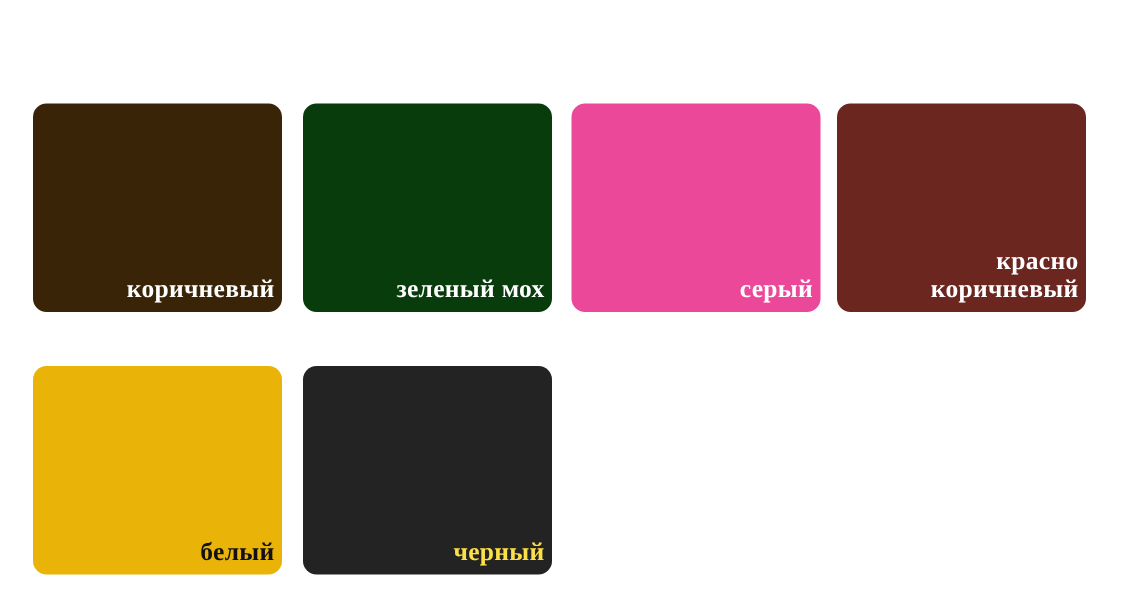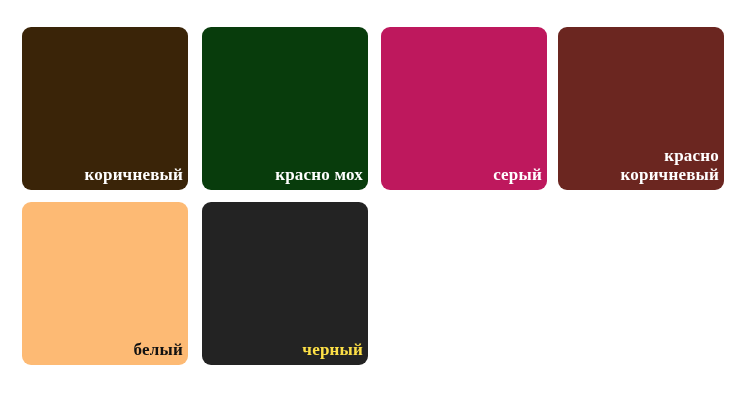--- a/index.html
+++ b/index.html
@@ -19,23 +19,24 @@
     position: relative;
     width: 754px;
     height: 396px;
     background: #ffffff;
   }
 
   
   .swatch {
     position: absolute;
     width: 166px;
-    height: 163px;
+    height: 139px;
     border-radius: 9px;
     box-sizing: border-box;
+    margin-top: 42px;
   }
 
   
   .swatch-label {
     position: absolute;
     right: -5px;
     bottom: 6px;
     width: 230px;
     text-align: right;
     padding-right: 10px;
@@ -65,33 +66,33 @@
 </head>
 <body style="background: rgb(255, 255, 255);">
 
 <div class="swatch-board">
 
   <div class="swatch r1 c1" style="background-color: rgb(58, 36, 8);">
     <span class="swatch-label" style="color: rgb(255, 255, 255);">коричневый</span>
   </div>
 
   <div class="swatch r1 c2" style="background-color: rgb(8, 60, 12);">
-    <span class="swatch-label" style="color: rgb(255, 255, 255);">красно мох</span>
+    <span class="swatch-label" style="color: rgb(255, 255, 255);">зеленый мох</span>
   </div>
 
-  <div class="swatch r1 c3" style="background-color: #be185d;">
+  <div class="swatch r1 c3" style="background-color: #ec4899;">
     <span class="swatch-label" style="color: rgb(255, 255, 255);">серый</span>
   </div>
 
   <div class="swatch r1 c4" style="background-color: rgb(107, 38, 32);">
     <span class="swatch-label" style="color: rgb(255, 255, 255);">красно
 коричневый</span>
   </div>
 
-  <div class="swatch r2 c1" style="background-color: #fdba74;">
+  <div class="swatch r2 c1" style="background-color: #eab308;">
     <span class="swatch-label dark-text" style="color: rgb(17, 17, 17);">белый</span>
   </div>
 
   <div class="swatch r2 c2" style="background-color: rgb(35, 35, 35);">
     <span class="swatch-label" style="color: #fde047;">черный</span>
   </div>
 
 </div>
 
 </body></html>

